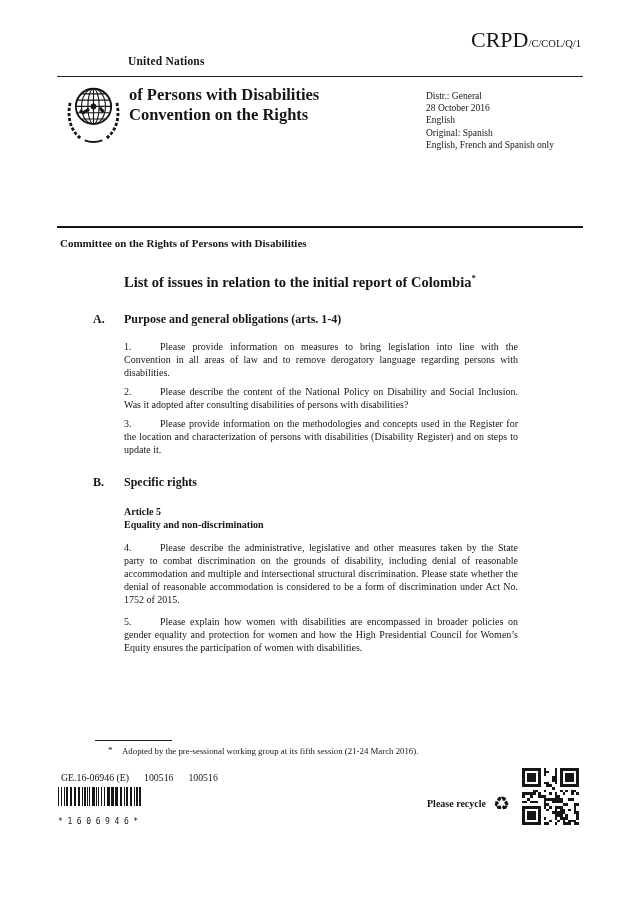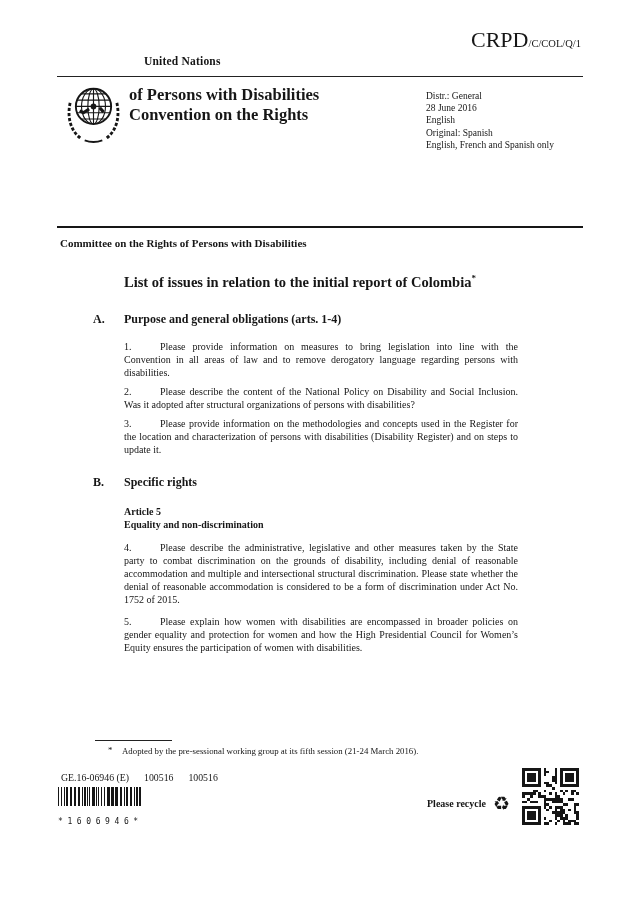--- a/index.html
+++ b/index.html
@@ -1,20 +1,20 @@
 <!DOCTYPE html>
 <html><head>
 <meta charset="utf-8">
 <style>
   html,body{margin:0;padding:0;background:#fff;}
   .page{position:relative;width:640px;height:905px;background:#ffffff;
         font-family:"Liberation Serif",serif;color:#161616;overflow:hidden;}
 
   
-  .un-label{position:absolute;left:144px;top:55px;font-size:11.5px;font-weight:bold;letter-spacing:.2px;}
+  .un-label{position:absolute;left:128px;top:55px;font-size:11.5px;font-weight:bold;letter-spacing:.2px;}
   .doc-symbol{position:absolute;right:59px;top:27px;white-space:nowrap;font-family:Liberation Serif, serif;}
   .sym-main{font-size:22px;}
   .sym-suffix{font-size:10.5px;}
   .rule-thin{position:absolute;left:57px;top:76px;width:526px;height:1px;background:#222;}
   .emblem{position:absolute;left:62px;top:81px;}
   .conv-title{position:absolute;left:129px;top:85px;font-size:16.5px;font-weight:bold;line-height:19.5px;}
   .distr{position:absolute;left:426px;top:90px;font-size:9.5px;line-height:12.2px;}
   .rule-thick{position:absolute;left:57px;top:226px;width:526px;height:2px;background:#161616;}
 
   
@@ -84,40 +84,40 @@
     </svg>
   </div>
 
   <div class="conv-title">
     <div>of Persons with Disabilities</div>
     <div>Convention on the Rights</div>
   </div>
 
   <div class="distr">
     <div>Distr.: General</div>
-    <div>28 June 2016</div>
+    <div>28 October 2016</div>
     <div>English</div>
     <div>Original: Spanish</div>
     <div>English, French and Spanish only</div>
   </div>
 
   <div class="rule-thick"></div>
 
   <div class="bodyblock">
     <div class="committee">Committee on the Rights of Persons with Disabilities</div>
 
     <div class="doc-title"><span>List of issues in relation to the initial report of Colombia</span><sup>*</sup></div>
 
     <div class="section-head">
       <span class="sec-label">A.</span>
       <span>Purpose and general obligations (arts. 1-4)</span>
     </div>
 
     <p class="para first"><span class="pnum">1.</span><span>Please provide information on measures to bring legislation into line with the Convention in all areas of law and to remove derogatory language regarding persons with disabilities.</span></p>
-    <p class="para"><span class="pnum">2.</span><span>Please describe the content of the National Policy on Disability and Social Inclusion. Was it adopted after structural organizations of persons with disabilities?</span></p>
+    <p class="para"><span class="pnum">2.</span><span>Please describe the content of the National Policy on Disability and Social Inclusion. Was it adopted after consulting disabilities of persons with disabilities?</span></p>
     <p class="para"><span class="pnum">3.</span><span>Please provide information on the methodologies and concepts used in the Register for the location and characterization of persons with disabilities (Disability Register) and on steps to update it.</span></p>
 
     <div class="section-head secB">
       <span class="sec-label">B.</span>
       <span>Specific rights</span>
     </div>
 
     <div class="article-head">
       <div>Article 5</div>
       <div>Equality and non-discrimination</div>

